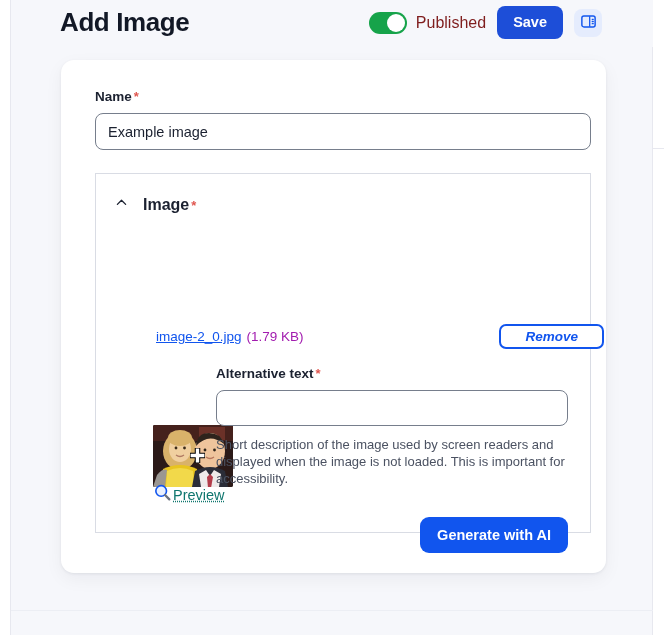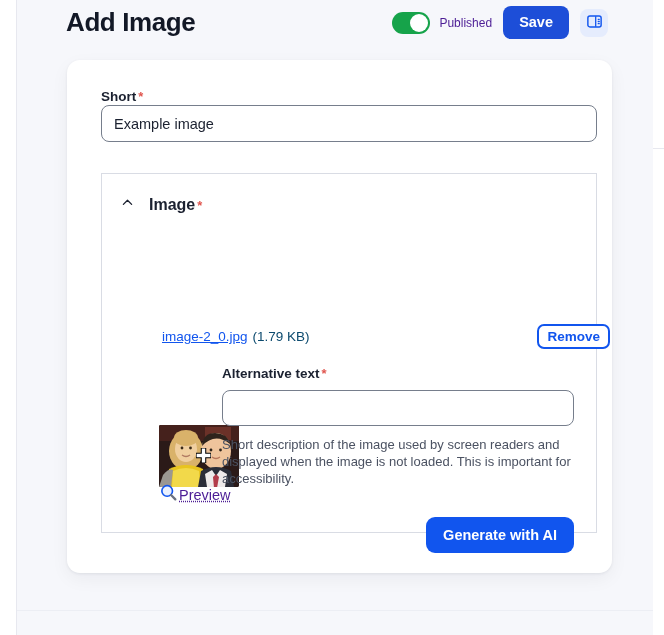--- a/index.html
+++ b/index.html
@@ -13,21 +13,21 @@
   body {
     font-family: "Liberation Sans", sans-serif;
     background: #ffffff;
     color: #1f2430;
     position: relative;
   }
 
   
   #app-frame {
     position: absolute;
-    left: 16px;
+    left: 10px;
     top: 0;
     width: 643px;
     height: 635px;
     background: #f6f7fb;
     border-left: 1px solid #e7e8ef;
     border-right: 1px solid #e7e8ef;
   }
 
   
   #right-rail {
@@ -86,22 +86,22 @@
   .toggle .knob {
     position: absolute;
     top: 2px;
     left: 18px;
     width: 18px;
     height: 18px;
     border-radius: 50%;
     background: #ffffff;
   }
   .toggle-label {
-    font-size: 12px;
-    color: #4c1d95;
+    font-size: 16px;
+    color: #7f1d1d;
     white-space: nowrap;
   }
   .btn-primary {
     background: #1d4ed8;
     color: #fff;
     border: none;
     border-radius: 8px;
     font-family: inherit;
     font-size: 14.5px;
     font-weight: 600;
@@ -138,21 +138,21 @@
   .field-label {
     font-size: 13.5px;
     font-weight: 700;
     color: #1b2130;
   }
   .req { color: #e0564f; font-weight: 700; margin-left: 2px; font-size: 13px; }
 
   #name-field-wrap { position: absolute; left: 34px; top: 27px; width: 496px; }
   #name-input {
     display: block;
-    margin-top: 0;
+    margin-top: 8px;
     width: 496px;
     height: 37px;
     border: 1px solid #767e8c;
     border-radius: 8px;
     padding: 0 12px;
     font-family: inherit;
     font-size: 14.5px;
     color: #1b2130;
     background: #fff;
     outline: none;
@@ -194,36 +194,37 @@
     margin-left: 36px;
   }
   #file-link {
     font-size: 13.5px;
     color: #1155ee;
     text-decoration: underline;
     cursor: pointer;
   }
   #file-size {
     font-size: 13.5px;
-    color: #0c4a6e;
+    color: #a21caf;
     margin-left: 5px;
   }
   #remove-button {
     margin-left: auto;
     background: #ffffff;
     color: #1155ee;
     border: 2px solid #1155ee;
     border-radius: 7px;
     font-family: inherit;
     font-size: 13.5px;
     font-weight: 600;
     height: 25px;
-    padding: 0 8px;
+    padding: 0 24px;
     cursor: pointer;
     line-height: 21px;
+    font-style: italic;
   }
 
   
   #thumb-wrap {
     position: absolute;
     left: 57px;
     top: 251px;
     width: 82px;
   }
   #thumb {
@@ -238,21 +239,21 @@
   #preview-row {
     position: relative;
     margin-top: -4px;
     display: flex;
     align-items: center;
     gap: 1px;
     cursor: pointer;
   }
   #preview-label {
     font-size: 14.5px;
-    color: #4c1d95;
+    color: #0f766e;
     text-decoration: underline;
     text-decoration-style: dotted;
   }
   #cursor-plus {
     position: absolute;
     left: 36px;
     top: 22px;
     width: 17px;
     height: 17px;
     pointer-events: none;
@@ -344,21 +345,21 @@
         </span>
       </button>
 
     </div>
   </div>
 
   <div id="form-card">
 
     <div id="name-field-wrap">
       <label class="field-label">
-        <span>Short</span><span class="req">*</span>
+        <span>Name</span><span class="req">*</span>
       </label>
       <input id="name-input" type="text" value="Example image" style="">
     </div>
 
     <div id="image-panel">
 
       <div id="image-panel-header">
         <span>
           <svg width="15" height="15" viewBox="0 0 20 20" fill="none">
             <path d="M4.5 12.5 L10 7 L15.5 12.5" stroke="#1b2130" stroke-width="1.7" stroke-linecap="round" stroke-linejoin="round"></path>

